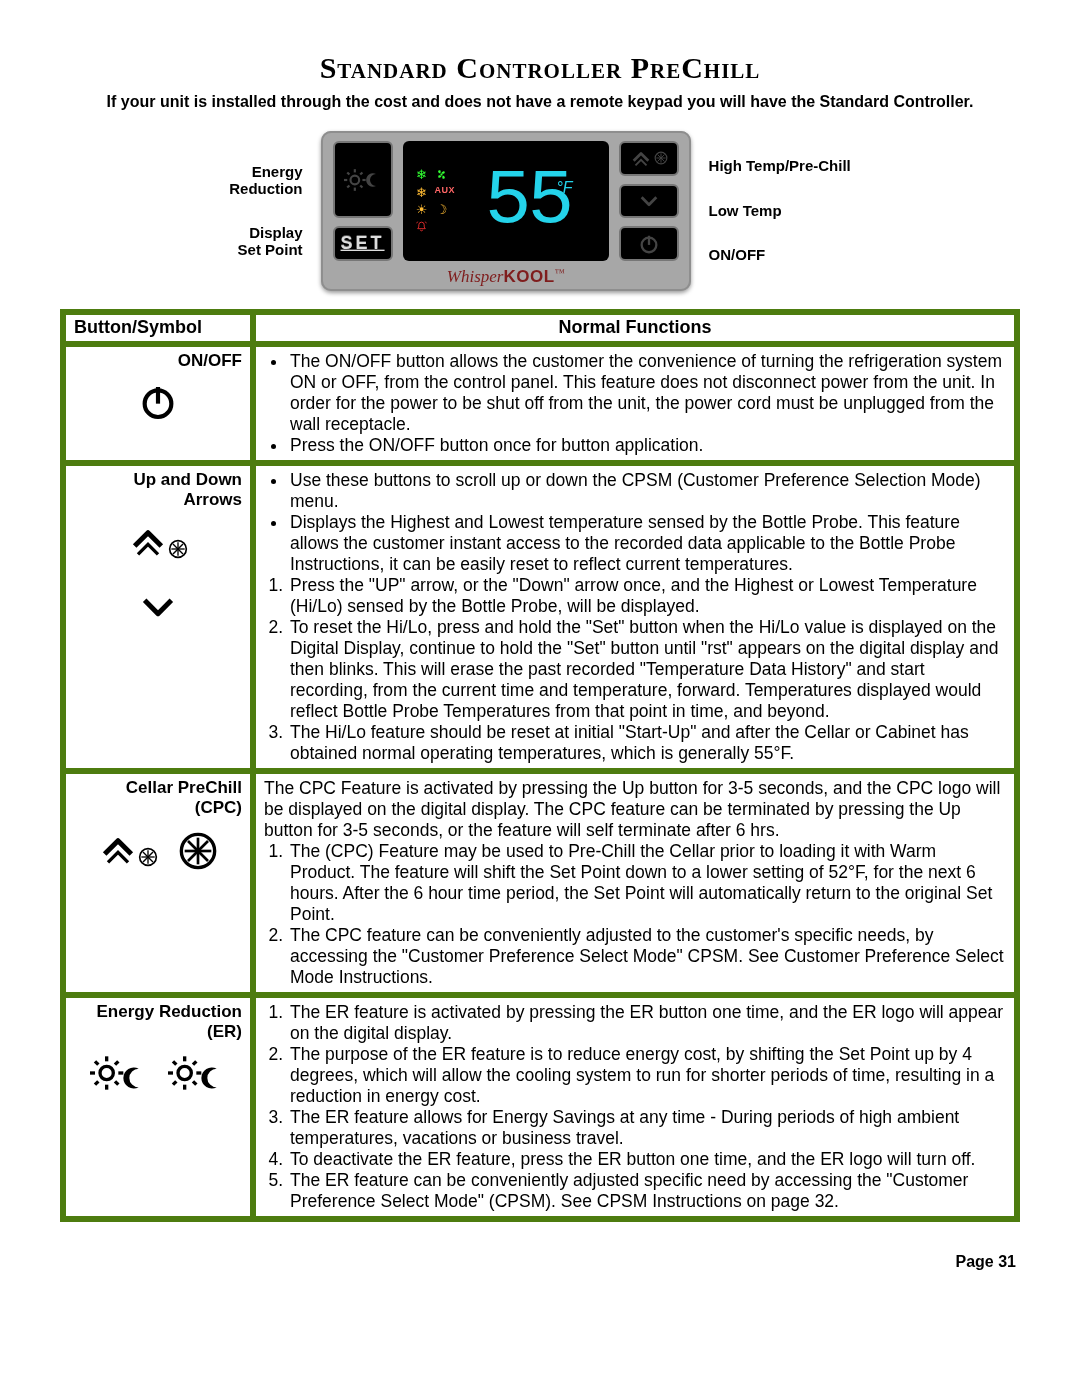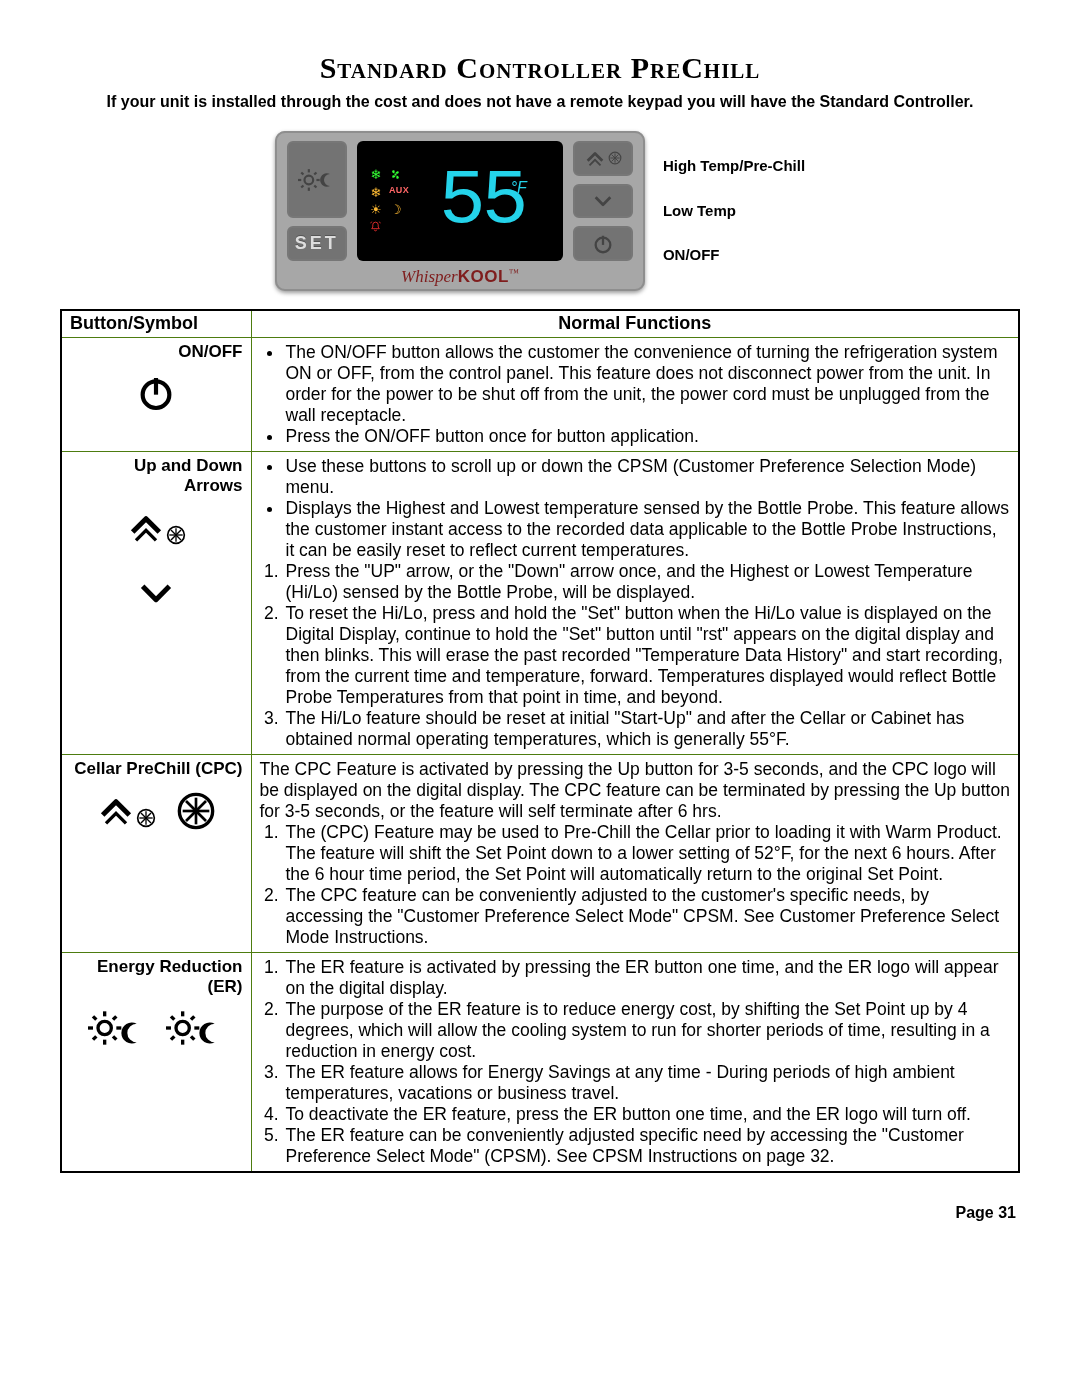--- a/index.html
+++ b/index.html
@@ -41,25 +41,26 @@
     border-radius: 10px;
     box-shadow: inset 0 0 0 2px #8e8e8e, 0 2px 4px rgba(0,0,0,.4);
     position: relative;
     padding: 10px 12px 4px 12px;
     display: grid;
     grid-template-columns: 60px 1fr 60px;
     grid-template-rows: 1fr 1fr 1fr auto;
     gap: 8px 10px;
   }
   .cbtn {
-    background: #737373;
+    background: #000000;
     border: 2px solid #777;
     border-radius: 6px;
     display: flex; align-items: center; justify-content: center;
     color: #333;
+    text-decoration: underline;
   }
   .cbtn.set { font-family: Arial; font-weight: 700; letter-spacing: 3px; color: #ddd; font-size: 18px; text-shadow: 0 -1px 0 #555; }
   .screen {
     grid-row: 1 / 4; grid-column: 2;
     background: #000; border-radius: 6px;
     display: flex; align-items: center; justify-content: flex-start;
     padding: 6px 12px; gap: 10px;
     position: relative;
   }
   .indicators { display: grid; grid-template-rows: repeat(4,1fr); gap: 4px; font-size: 13px; line-height: 1; }
@@ -89,21 +90,21 @@
   }
   .brand b { font-family: Arial; font-style: normal; font-weight: 900; letter-spacing: 0.5px; }
 
   
   table.func {
     width: 100%;
     border-collapse: collapse;
     border: 2px solid #000;
   }
   table.func th, table.func td {
-    border: 1px solid #4d7c0f;
+    border: 6px solid #4d7c0f;
     padding: 4px 8px;
     vertical-align: top;
   }
   table.func th {
     font-weight: 700;
     text-align: center;
     font-size: 18px;
     padding: 2px 8px;
   }
   td.sym {
@@ -176,20 +177,28 @@
         <path d="M10 18a2 2 0 0 0 4 0" fill="none" stroke="currentColor" stroke-width="1.5"></path>
         <path d="M3 6l2-3M21 6l-2-3" stroke="currentColor" stroke-width="1.5"></path>
       </g>
   </defs>
 </svg>
 
 <h1>Standard Controller PreChill</h1>
 <p class="intro">If your unit is installed through the cost and does not have a remote keypad you will have the Standard Controller.</p>
 
 <div class="figure">
+  <div class="fig-labels left">
+    <div class="lbl">
+      <span>Energy</span><br><span>Reduction</span>
+    </div>
+    <div class="lbl">
+      <span>Display</span><br><span>Set Point</span>
+    </div>
+  </div>
 
   <div class="controller">
     <div class="cbtn" style="grid-row:1/3;">
       <svg class="i" viewBox="0 0 24 24" style="font-size:26px;color:#444">
           <use href="#ic-sun"></use>
         </svg>
       <svg class="i" viewBox="0 0 24 24" style="font-size:18px;color:#444;margin-left:-6px">
           <use href="#ic-moon"></use>
         </svg>
     </div>

